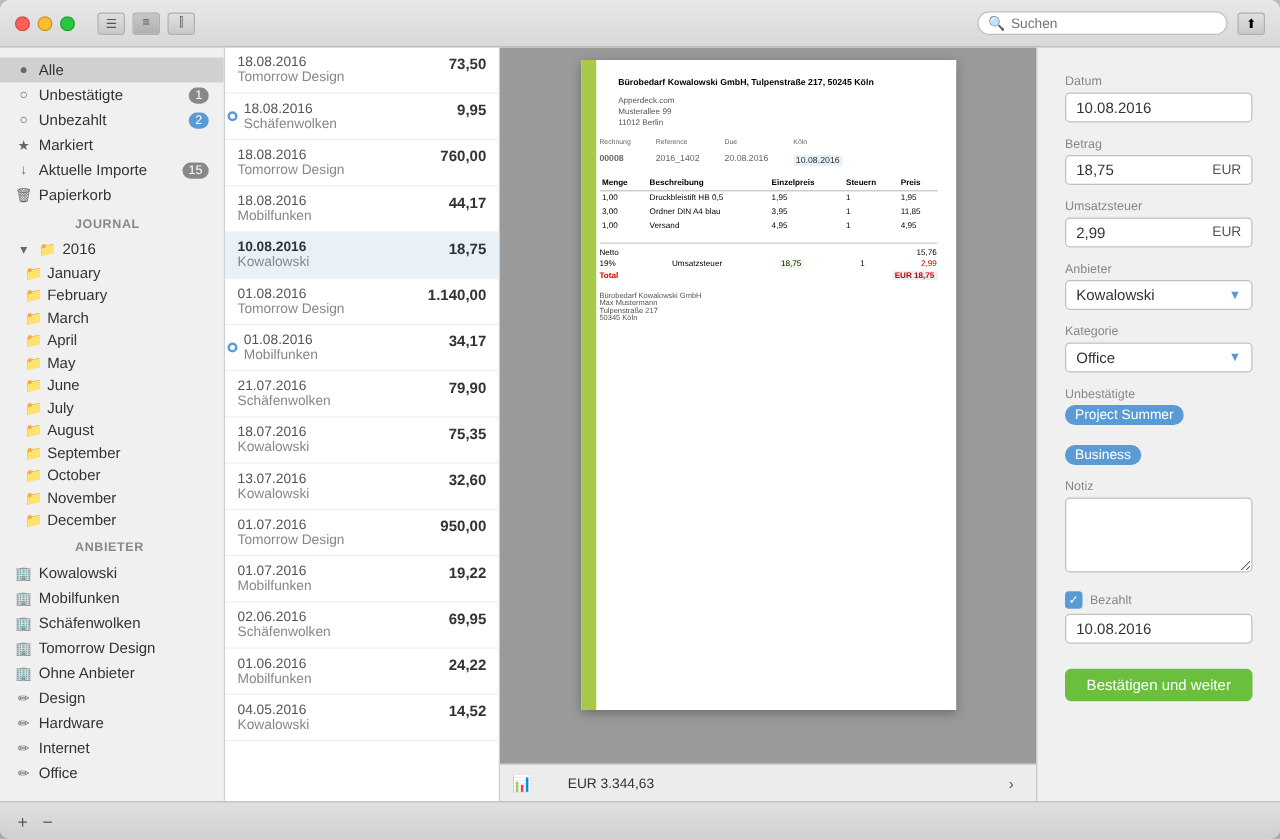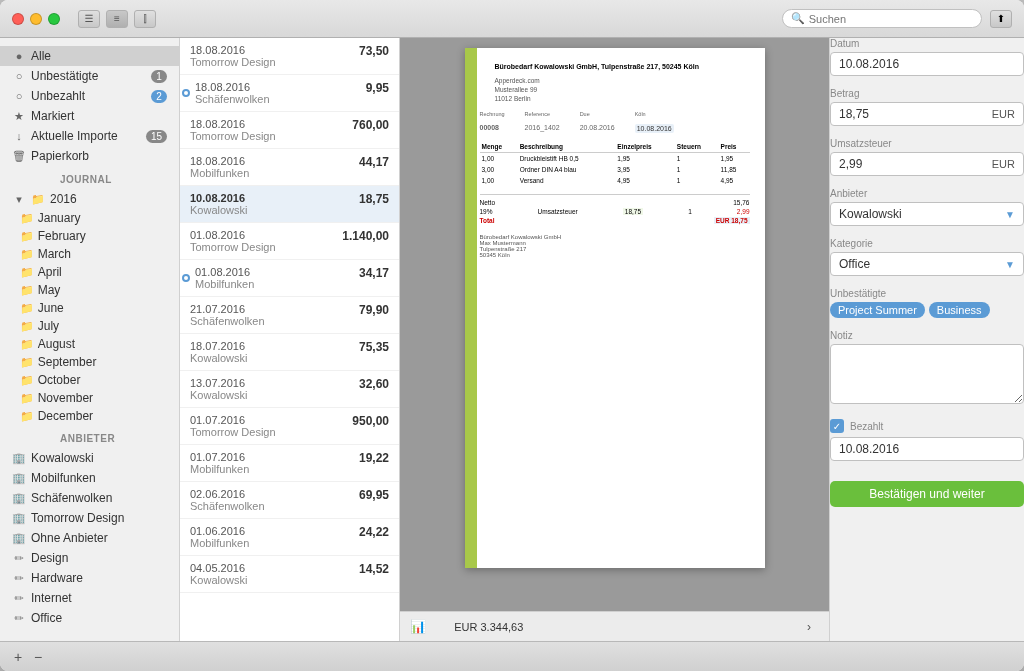--- a/index.html
+++ b/index.html
@@ -196,21 +196,21 @@
       display: flex; align-items: center; justify-content: center;
       font-size: 12px; color: #555; cursor: pointer;
     }
     
     .right-panel {
       width: 195px;
       background: #f0f0f0;
       border-left: 1px solid #d0d0d0;
       overflow-y: auto;
       flex-shrink: 0;
-      padding: 0;
+      padding: 22px;
     }
     .field-group { margin-bottom: 12px; }
     .field-label {
       font-size: 10px; color: #888;
       margin-bottom: 3px;
     }
     .field-value-box {
       background: white;
       border: 1px solid #c0c0c0;
       border-radius: 4px;
@@ -229,21 +229,21 @@
       border-radius: 4px;
       padding: 4px 8px;
       font-size: 12px;
       color: #333;
       display: flex; align-items: center;
       justify-content: space-between;
       cursor: pointer;
     }
     .field-select .chevron { font-size: 10px; color: #5b9bd5; }
     .tags-container {
-      display: flex; flex-wrap: wrap; gap: 4px;
+      display: flex; flex-wrap: wrap; gap: 16px;
     }
     .tag {
       background: #5b9bd5;
       color: white;
       border-radius: 10px;
       padding: 2px 8px;
       font-size: 11px;
     }
     .notiz-box {
       background: white;

